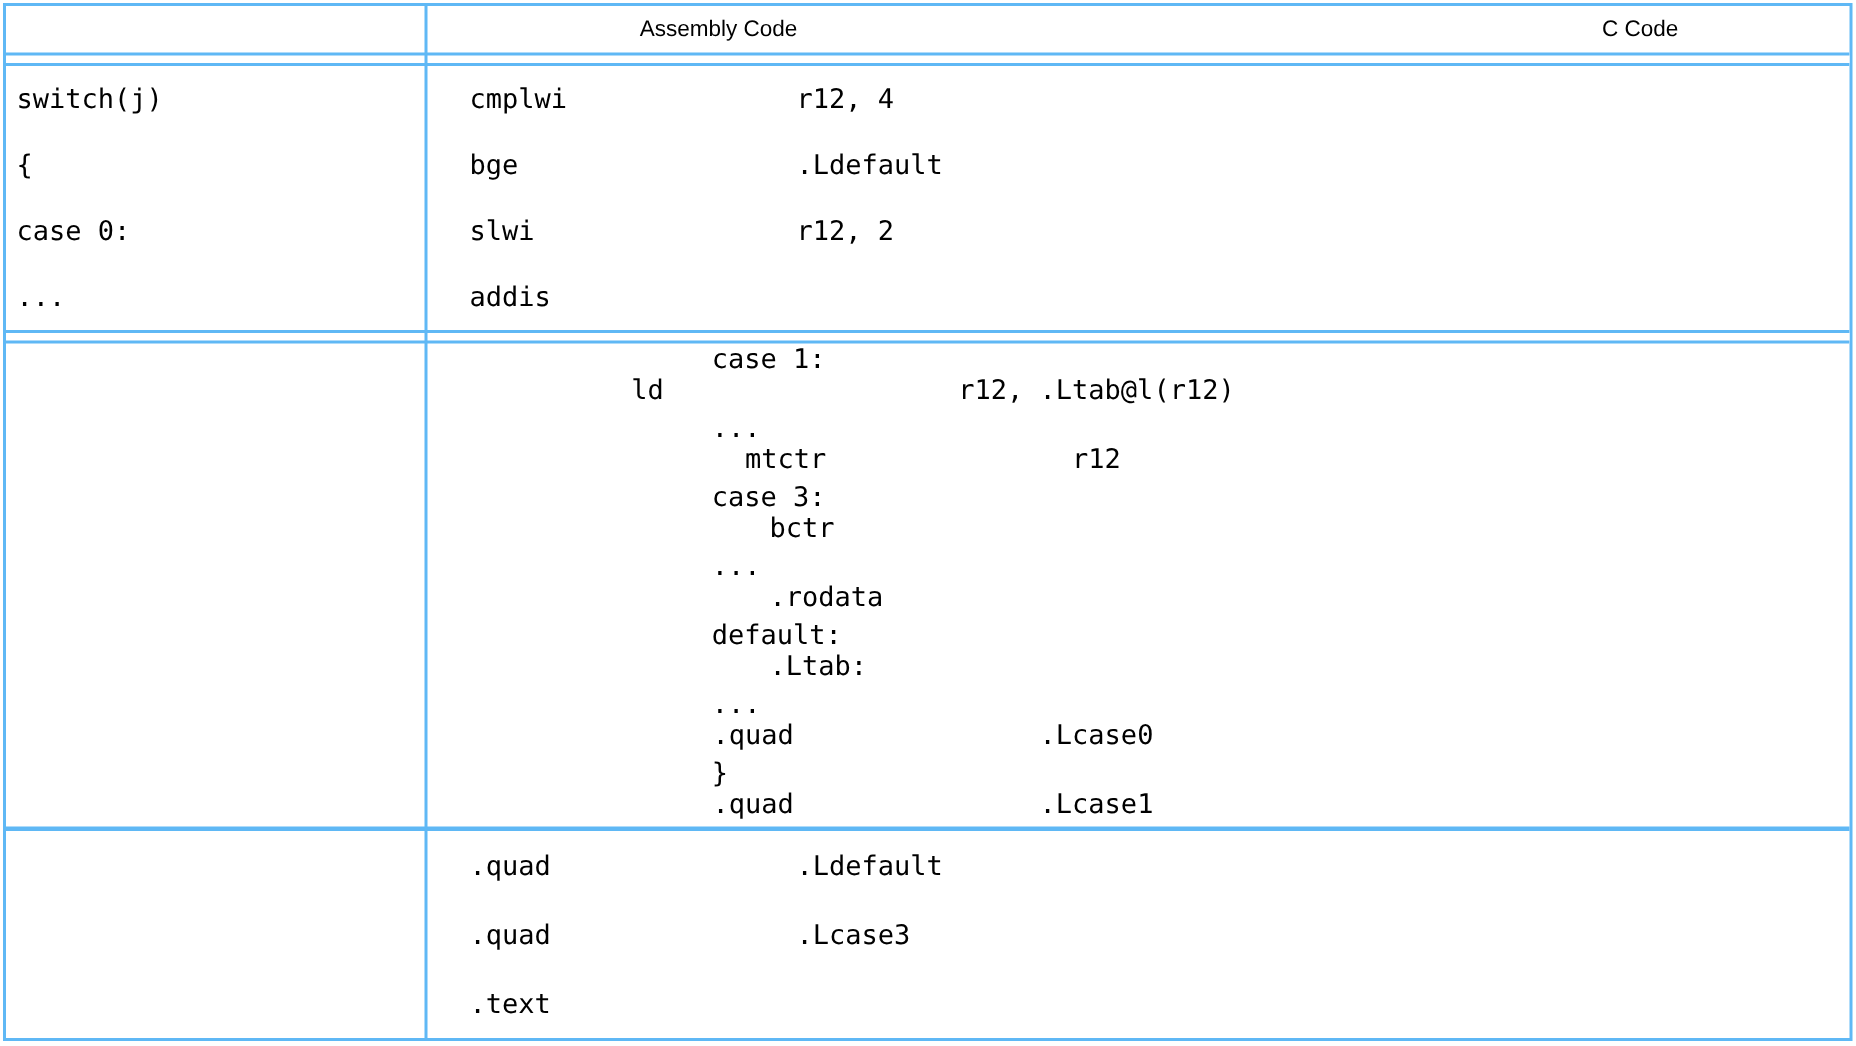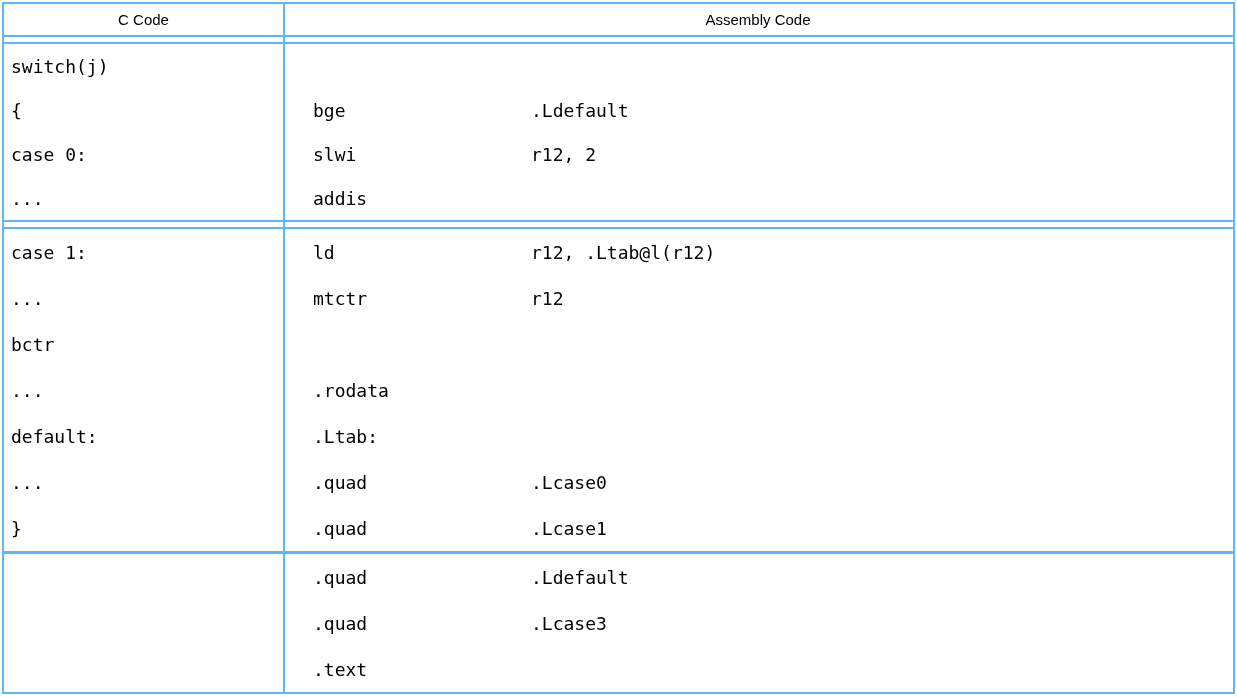--- a/index.html
+++ b/index.html
@@ -50,21 +50,21 @@
   }
   .sep-single {
     height: 0;
     border-top: 3px solid var(--rule-color, #5FB8F5);
   }
   .row {
     display: flex;
     align-items: center;
   }
   .sec0 .row { height: 44px; }
-  .sec1 .row { height: 46px; }
+  .sec1 .row { height: 46px; flex-direction: column; }
   .sec2 .row { height: 46px; }
   .c-cell {
     width: 302px;
     box-sizing: border-box;
     padding-left: 7px;
     font-family: "DejaVu Sans Mono", monospace;
     font-size: 18px;
     white-space: pre;
     overflow: hidden;
   }
@@ -79,28 +79,29 @@
     overflow: hidden;
   }
   .mnemonic { width: 218px; flex: 0 0 218px; }
   .operand  { flex: 1; }
 </style>
 </head>
 <body>
 
 <div class="codetable">
   <div class="header-row">
+    <div class="header-cell right">Assembly Code</div>
     <div class="header-cell left">C Code</div>
-    <div class="header-cell right">Assembly Code</div>
   </div>
   <div class="sep-double"></div>
   <div id="sections-host">
       <div class="section sec0">
         <div class="row">
           <div class="c-cell">switch(j)</div>
+          <div class="asm-cell"><span class="mnemonic">cmplwi</span><span class="operand">r12, 4</span></div>
         </div>
         <div class="row">
           <div class="c-cell">{</div>
           <div class="asm-cell"><span class="mnemonic">bge</span><span class="operand">.Ldefault</span></div>
         </div>
         <div class="row">
           <div class="c-cell">case 0:</div>
           <div class="asm-cell"><span class="mnemonic">slwi</span><span class="operand">r12, 2</span></div>
         </div>
         <div class="row">
@@ -112,20 +113,21 @@
       <div class="section sec1">
         <div class="row">
           <div class="c-cell">case 1:</div>
           <div class="asm-cell"><span class="mnemonic">ld</span><span class="operand">r12, .Ltab@l(r12)</span></div>
         </div>
         <div class="row">
           <div class="c-cell">...</div>
           <div class="asm-cell"><span class="mnemonic">mtctr</span><span class="operand">r12</span></div>
         </div>
         <div class="row">
+          <div class="c-cell">case 3:</div>
           <div class="asm-cell"><span class="mnemonic">bctr</span><span class="operand"></span></div>
         </div>
         <div class="row">
           <div class="c-cell">...</div>
           <div class="asm-cell"><span class="mnemonic">.rodata</span><span class="operand"></span></div>
         </div>
         <div class="row">
           <div class="c-cell">default:</div>
           <div class="asm-cell"><span class="mnemonic">.Ltab:</span><span class="operand"></span></div>
         </div>

